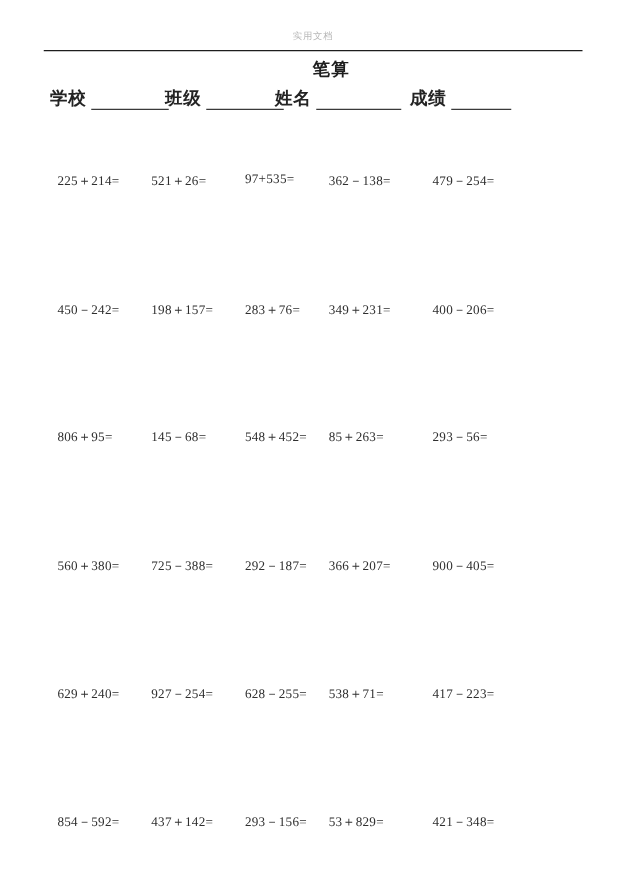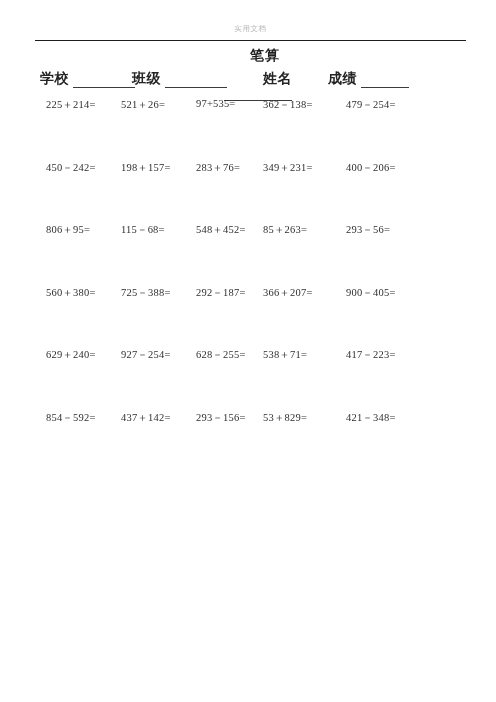--- a/index.html
+++ b/index.html
@@ -85,38 +85,39 @@
     letter-spacing: 0.5px;
   }
   .info-blank {
     display: inline-block;
     height: 12px;
     border-bottom: 0.9px solid #3a3a3a;
     margin-left: 4px;
   }
   .info-field-school   { left: 0px; }
   .info-field-class    { left: 92px; }
-  .info-field-name     { left: 180px; flex-direction: column; }
+  .info-field-name     { left: 180px; }
   .info-field-score    { left: 288px; align-items: flex-end; }
 
   .blank-school { width: 62px; }
   .blank-class  { width: 62px; }
   .blank-name   { width: 68px; }
   .blank-score  { width: 48px; }
 
   
   .problem-grid {
     position: absolute;
     left: 40px;
     top: 98px;
     width: 430px;
   }
   .problem-row {
     position: relative;
     height: 62.5px;
+    margin-top: 40px;
   }
   .problem-cell {
     position: absolute;
     top: 0;
     font-family: "Liberation Serif", "DejaVu Serif", serif;
     font-size: 10.5px;
     color: #2f2f2f;
     white-space: nowrap;
     letter-spacing: 0.2px;
   }
@@ -177,21 +178,21 @@
       <div class="problem-cell col-1">198＋157=</div>
       <div class="problem-cell col-2">283＋76=</div>
       <div class="problem-cell col-3">349＋231=</div>
       <div class="problem-cell col-4">400－206=</div>
     </div>
 
 
 
     <div class="problem-row">
       <div class="problem-cell col-0">806＋95=</div>
-      <div class="problem-cell col-1">115－68=</div>
+      <div class="problem-cell col-1">145－68=</div>
       <div class="problem-cell col-2">548＋452=</div>
       <div class="problem-cell col-3">85＋263=</div>
       <div class="problem-cell col-4">293－56=</div>
     </div>
 
     <div class="problem-row">
       <div class="problem-cell col-0">560＋380=</div>
       <div class="problem-cell col-1">725－388=</div>
       <div class="problem-cell col-2">292－187=</div>
       <div class="problem-cell col-3">366＋207=</div>

